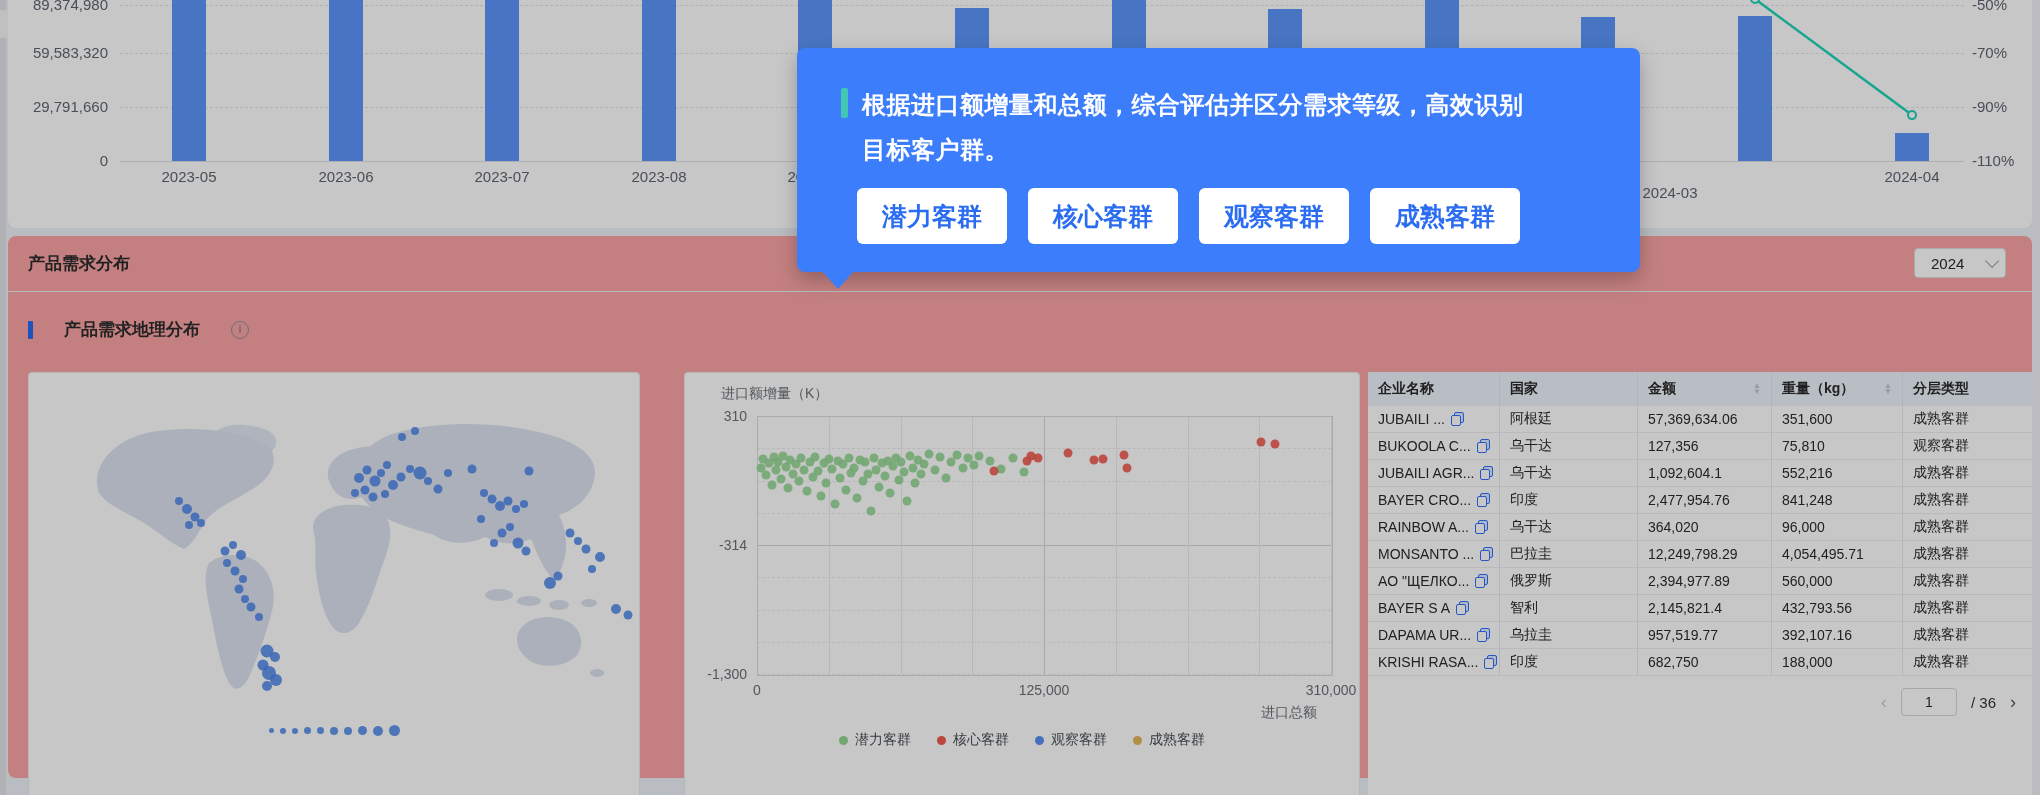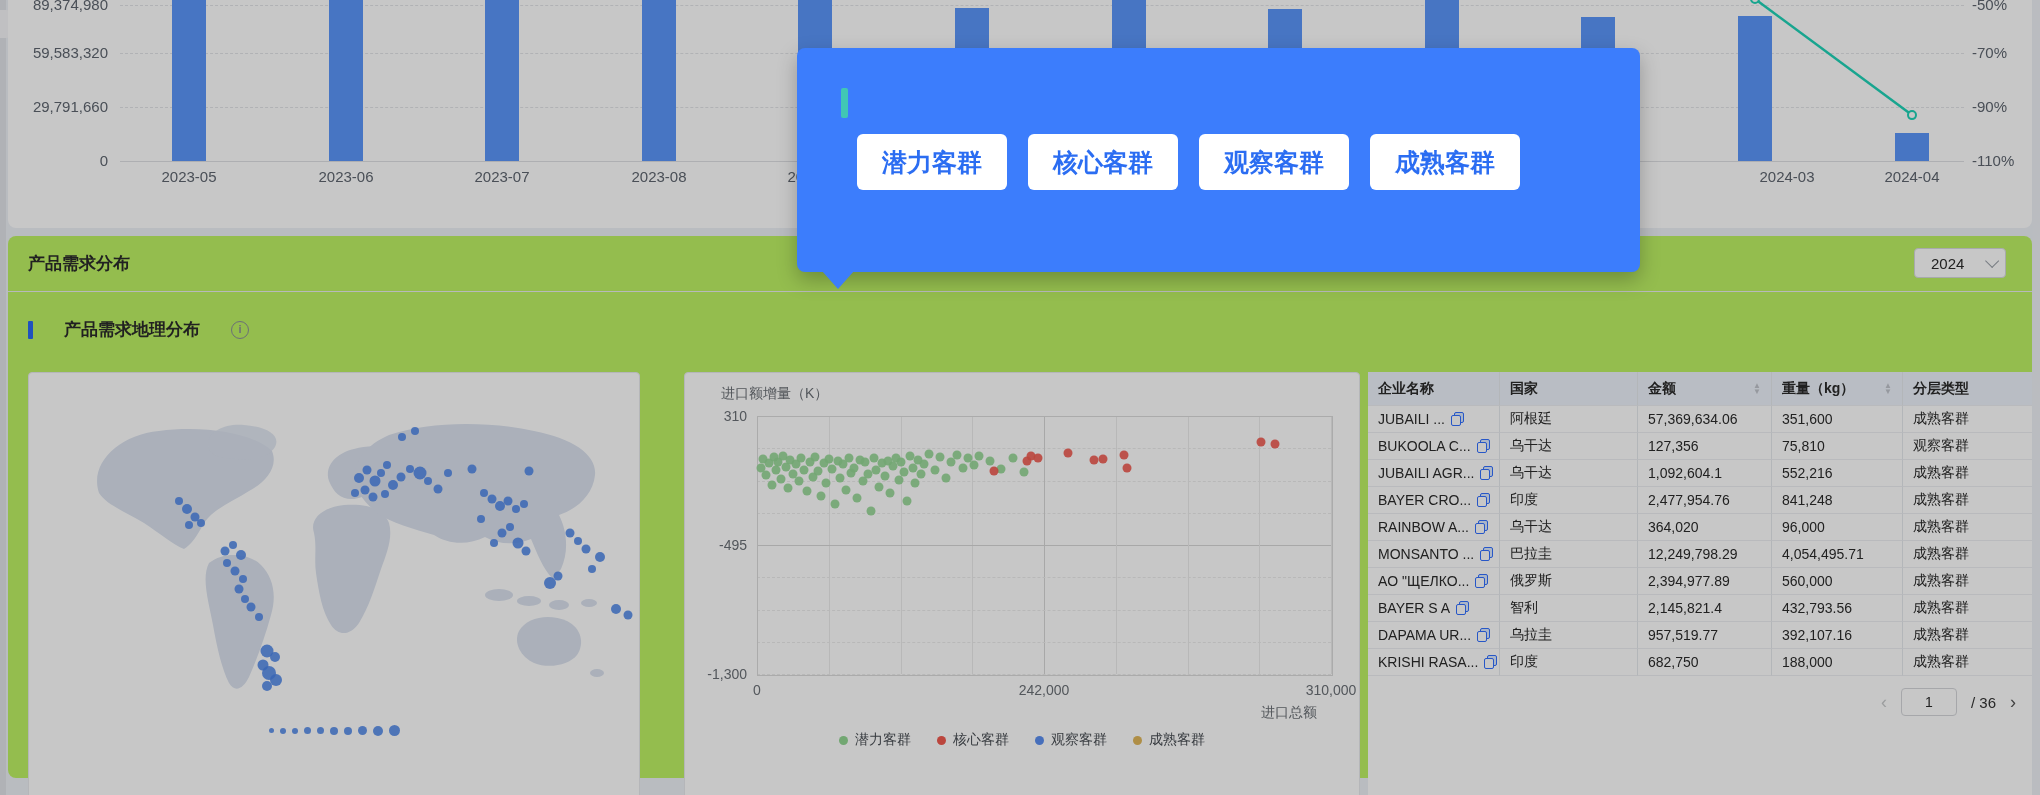--- a/index.html
+++ b/index.html
@@ -14,21 +14,21 @@
   .top-plot{position:absolute;inset:0;}
   .gridline{position:absolute;height:0;border-top:1px dashed #e3e5e8;}
   .gridline.solid{border-top:1px solid #dfe1e4;}
   .ytick-l{position:absolute;width:92px;text-align:right;font-size:15px;color:#5f6670;}
   .ytick-r{position:absolute;width:70px;text-align:left;font-size:15px;color:#5f6670;}
   .bar{position:absolute;width:34px;background:#5b96fa;}
   .xtick{position:absolute;width:120px;text-align:center;font-size:15px;color:#5f6670;top:168px;}
   .top-line-svg{position:absolute;left:0;top:0;pointer-events:none;}
 
   
-  .main-card{position:absolute;left:8px;top:236px;width:2024px;height:542px;background:#bef264;border-radius:8px;text-decoration:underline;}
+  .main-card{position:absolute;left:8px;top:236px;width:2024px;height:542px;background:#fca5a5;border-radius:8px;text-decoration:underline;}
   .main-card-header{position:absolute;left:0;top:0;width:100%;height:55px;border-bottom:1px solid #ebedf0;}
   .section-title{position:absolute;left:20px;top:16px;margin:0;font-size:17px;font-weight:bold;color:#2b2b2b;}
   .year-select{position:absolute;right:26px;top:12px;width:92px;height:30px;border:1px solid #d8dadd;border-radius:4px;
     background:#fff;display:flex;align-items:center;justify-content:space-between;padding:0 10px 0 16px;box-sizing:border-box;
     font-size:15px;color:#2b2b2b;cursor:pointer;}
   .select-caret{width:9px;height:9px;border-right:1.5px solid #9aa0a8;border-bottom:1.5px solid #9aa0a8;
     transform:rotate(45deg) translateY(-3px);}
   .panel-title{position:absolute;display:flex;align-items:center;gap:8px;font-size:17px;font-weight:600;color:#2b2b2b;}
   .tbar{width:5px;height:18px;background:#2a6af4;border-radius:1px;display:inline-block;}
   .info{width:16px;height:16px;border:1px solid #8a8f99;border-radius:50%;color:#8a8f99;font-size:11px;font-style:normal;
@@ -128,21 +128,21 @@
         <div class="xtick" style="left: 121px;">2023-05</div>
         <div class="xtick" style="left: 278px;">2023-06</div>
         <div class="xtick" style="left: 434px;">2023-07</div>
         <div class="xtick" style="left: 591px;">2023-08</div>
         <div class="xtick" style="left: 747px;">2023-09</div>
         <div class="xtick" style="left: 904px;">2023-10</div>
         <div class="xtick" style="left: 1061px;">2023-11</div>
         <div class="xtick" style="left: 1217px;">2023-12</div>
         <div class="xtick" style="left: 1374px;">2024-01</div>
         <div class="xtick" style="left: 1530px;">2024-02</div>
-        <div class="xtick" style="left: 1719px;">2024-03</div>
+        <div class="xtick" style="left: 1602px; margin-top: 16px;">2024-03</div>
         <div class="xtick" style="left: 1844px;">2024-04</div>
         <svg width="2024" height="228" class="top-line-svg">
           <polyline points="1747,-1 1904,115.1" fill="none" stroke="#1fd4b8" stroke-width="2.5"></polyline>
           <circle cx="1747" cy="-1" r="4" fill="#fff" stroke="#1fd4b8" stroke-width="2"></circle>
           <circle cx="1904" cy="115.1" r="4" fill="#fff" stroke="#1fd4b8" stroke-width="2"></circle>
         </svg>
       </div>
   </section>
 
   <section class="main-card">
@@ -271,24 +271,24 @@
           <div class="sc-grid-v" style="left: 430.75px; top: 43px; height: 258px;"></div>
           <div class="sc-grid-h" style="left: 72px; top: 204.25px; width: 574px;"></div>
           <div class="sc-grid-v" style="left: 502.5px; top: 43px; height: 258px;"></div>
           <div class="sc-grid-h" style="left: 72px; top: 236.5px; width: 574px;"></div>
           <div class="sc-grid-v" style="left: 574.25px; top: 43px; height: 258px;"></div>
           <div class="sc-grid-h" style="left: 72px; top: 268.75px; width: 574px;"></div>
           <div class="sc-grid-v" style="left: 646px; top: 43px; height: 258px;"></div>
           <div class="sc-grid-h" style="left: 72px; top: 301px; width: 574px;"></div>
           <div class="sc-frame" style="left: 72px; top: 43px; width: 574px; height: 258px;"></div>
           <div class="sc-ytick" style="left: 4px; top: 35px;">310</div>
-          <div class="sc-ytick" style="left: 4px; top: 164px;">-495</div>
+          <div class="sc-ytick" style="left: 4px; top: 164px;">-314</div>
           <div class="sc-ytick" style="left: 4px; top: 293px;">-1,300</div>
           <div class="sc-xtick" style="left: 17px; top: 309px;">0</div>
-          <div class="sc-xtick" style="left: 304px; top: 309px;">242,000</div>
+          <div class="sc-xtick" style="left: 304px; top: 309px;">125,000</div>
           <div class="sc-xtick" style="left: 591px; top: 309px;">310,000</div>
           <div class="sc-xname" style="left: 576px; top: 331px;">进口总额</div>
           <div class="sc-dot" style="left: 75.7032px; top: 95.0807px; background: rgb(147, 214, 147);"></div>
           <div class="sc-dot" style="left: 78.4806px; top: 86.2671px; background: rgb(147, 214, 147);"></div>
           <div class="sc-dot" style="left: 81.2581px; top: 102.292px; background: rgb(147, 214, 147);"></div>
           <div class="sc-dot" style="left: 84.0355px; top: 90.2733px; background: rgb(147, 214, 147);"></div>
           <div class="sc-dot" style="left: 86.8129px; top: 111.907px; background: rgb(147, 214, 147);"></div>
           <div class="sc-dot" style="left: 88.6645px; top: 83.8634px; background: rgb(147, 214, 147);"></div>
           <div class="sc-dot" style="left: 90.5161px; top: 97.4845px; background: rgb(147, 214, 147);"></div>
           <div class="sc-dot" style="left: 93.2935px; top: 89.472px; background: rgb(147, 214, 147);"></div>
@@ -637,20 +637,24 @@
       </div>
     </div>
   </section>
 
   <div class="mask"></div>
 
 
   <div class="tour">
     <div class="tour-text">
       <i class="teal"></i>
+      <p>
+        <span>根据进口额增量和总额，综合评估并区分需求等级，高效识别</span><br>
+        <span>目标客户群。</span>
+      </p>
     </div>
     <div class="tour-buttons">
       <button class="tour-btn">潜力客群</button>
       <button class="tour-btn">核心客群</button>
       <button class="tour-btn">观察客群</button>
       <button class="tour-btn">成熟客群</button>
     </div>
     <div class="tour-arrow"></div>
   </div>
 </div>

